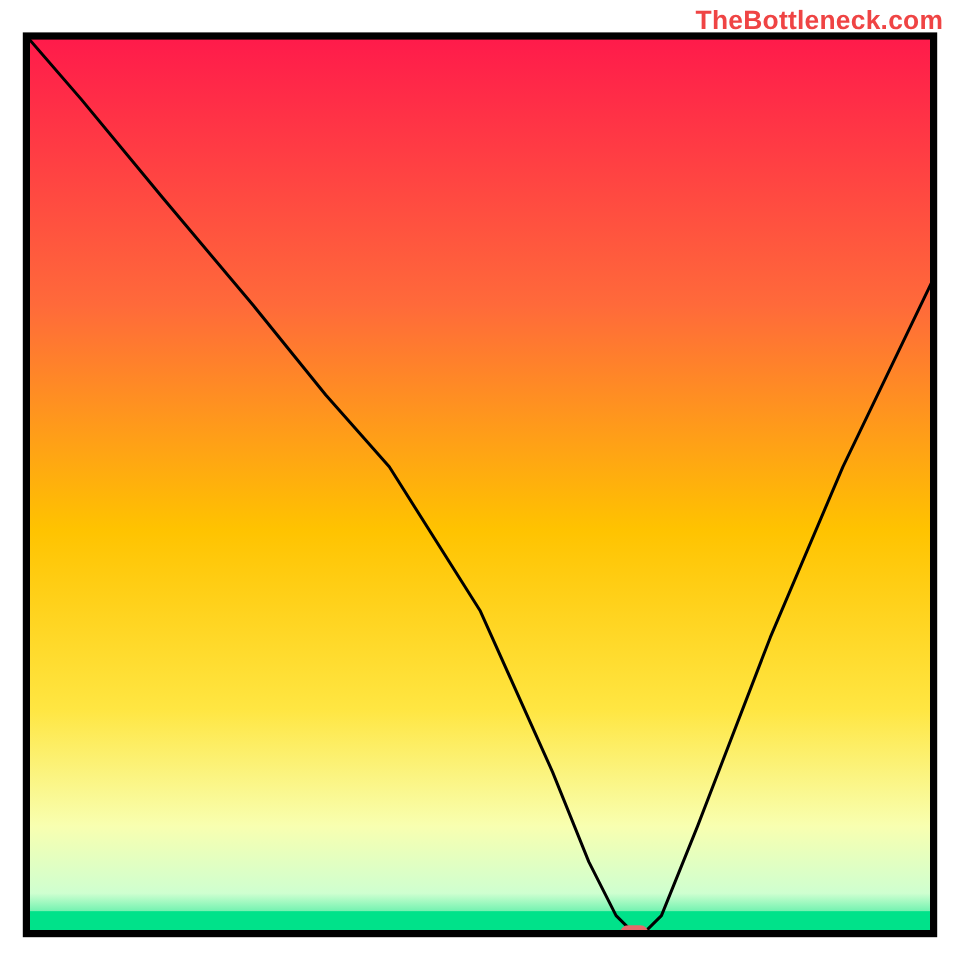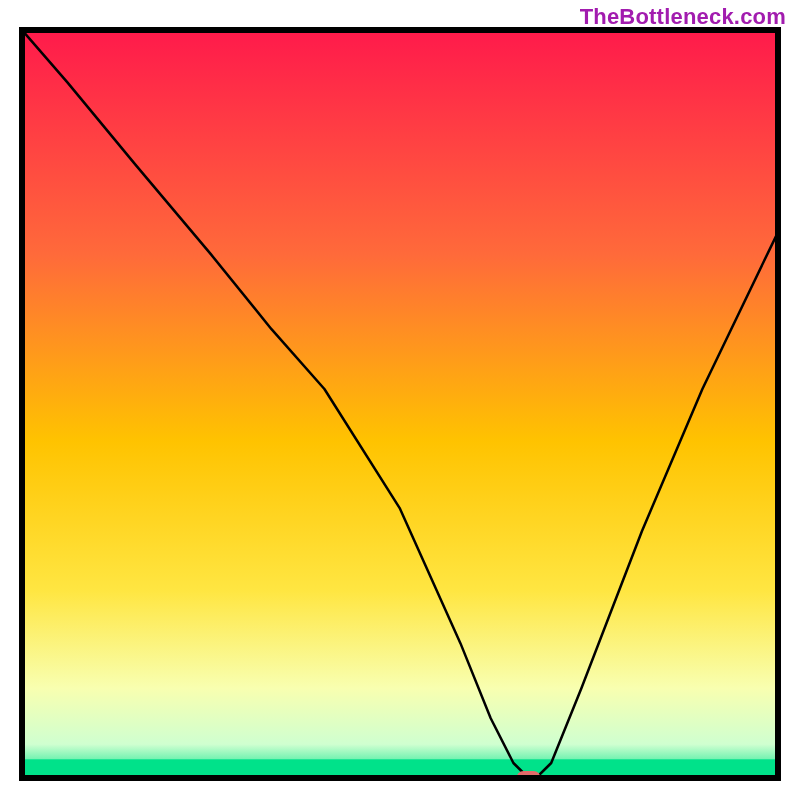--- a/index.html
+++ b/index.html
@@ -15,21 +15,21 @@
     width: 800px;
     height: 800px;
     box-sizing: border-box;
   }
   .watermark {
     position: absolute;
     top: 4px;
     right: 14px;
     font-size: 22px;
     font-weight: 600;
-    color: #a21caf;
+    color: #ef4444;
     z-index: 5;
     letter-spacing: 0.2px;
   }
   svg {
     display: block;
   }
 </style>
 </head>
 <body>
 

